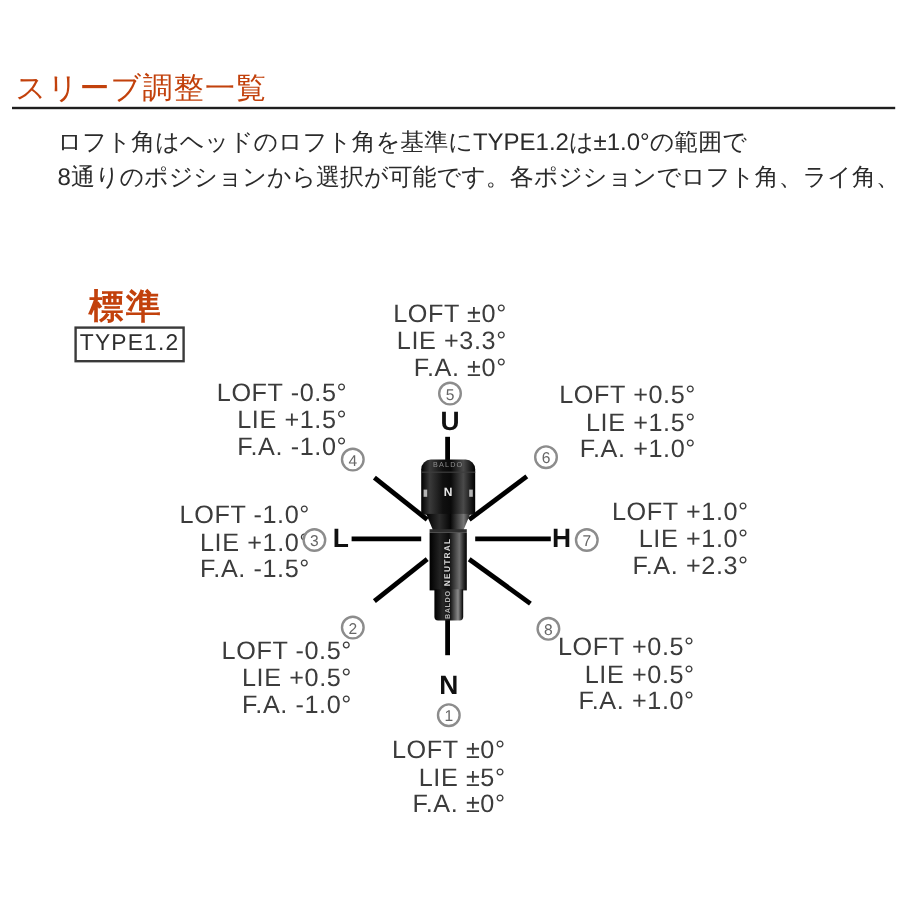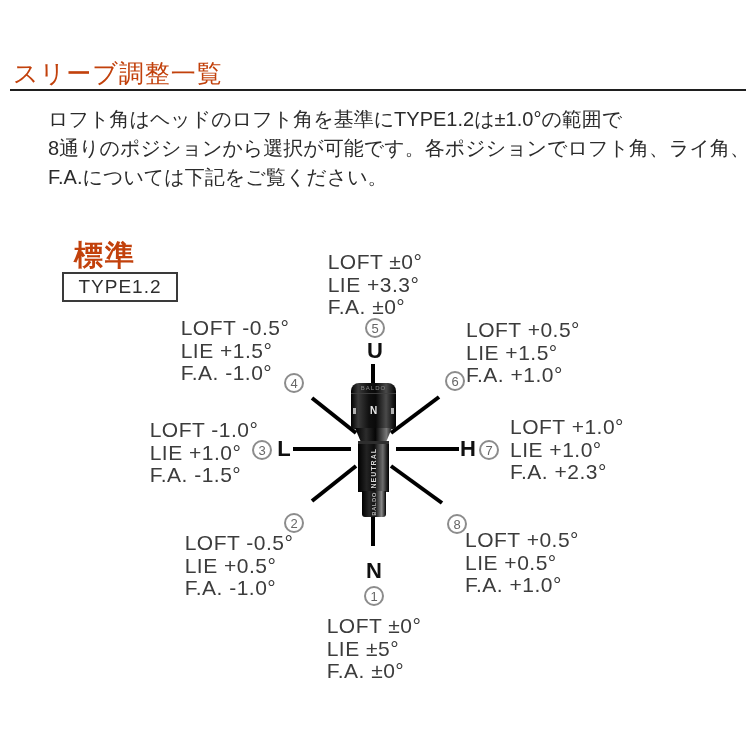--- a/index.html
+++ b/index.html
@@ -21,31 +21,31 @@
   .intro {
     position:absolute; left:13px; top:105px;
     font-size:20px; line-height:29px; color:#2b2b2b; white-space:nowrap;margin-left:35px;
   }
   
   .std-label {
     position:absolute; left:74px; top:236px;
     font-size:29px; font-weight:bold; color:#c2410c; letter-spacing:2px;
   }
   .type-box {
-    position:absolute; left:62px; top:272px; width:116px; height:30px;
+    position:absolute; left:62px; top:272px; width:92px; height:30px;
     border:2px solid #3a3a3a; display:flex; align-items:center; justify-content:center;
     font-size:19px; color:#2e2e2e; letter-spacing:1px; background:#fff;
   }
   
   svg.lines { position:absolute; left:0; top:0; pointer-events:none; }
   
   .pos-block {
     position:absolute; transform:translateX(-50%);
     font-size:21px; line-height:22.5px; color:#3c3c3c;
-    text-align:left; white-space:nowrap; letter-spacing:0.5px;
+    text-align:right; white-space:nowrap; letter-spacing:0.5px;
   }
   
   .cnum {
     position:absolute; width:20px; height:20px;
     transform:translate(-50%,-50%);
     border:2px solid #8c8c8c; border-radius:50%;
     display:flex; align-items:center; justify-content:center;
     font-size:13px; color:#666; background:#fff;
   }
   
@@ -98,21 +98,20 @@
 </head>
 <body>
 
 <div class="screen">
 
   <div class="title">スリーブ調整一覧</div>
   <div class="title-rule"></div>
   <div class="intro">
     <div>ロフト角はヘッドのロフト角を基準にTYPE1.2は±1.0°の範囲で</div>
     <div>8通りのポジションから選択が可能です。各ポジションでロフト角、ライ角、</div>
-    <div>F.A.については下記をご覧ください。</div>
   </div>
 
   <div class="std-label">標準</div>
   <div class="type-box">
     <span>TYPE1.2</span>
   </div>
 
   <svg class="lines" width="750" height="750" viewBox="0 0 750 750">
     <g stroke="#000" stroke-width="4">
       <line x1="373" y1="364" x2="373" y2="385"></line>

